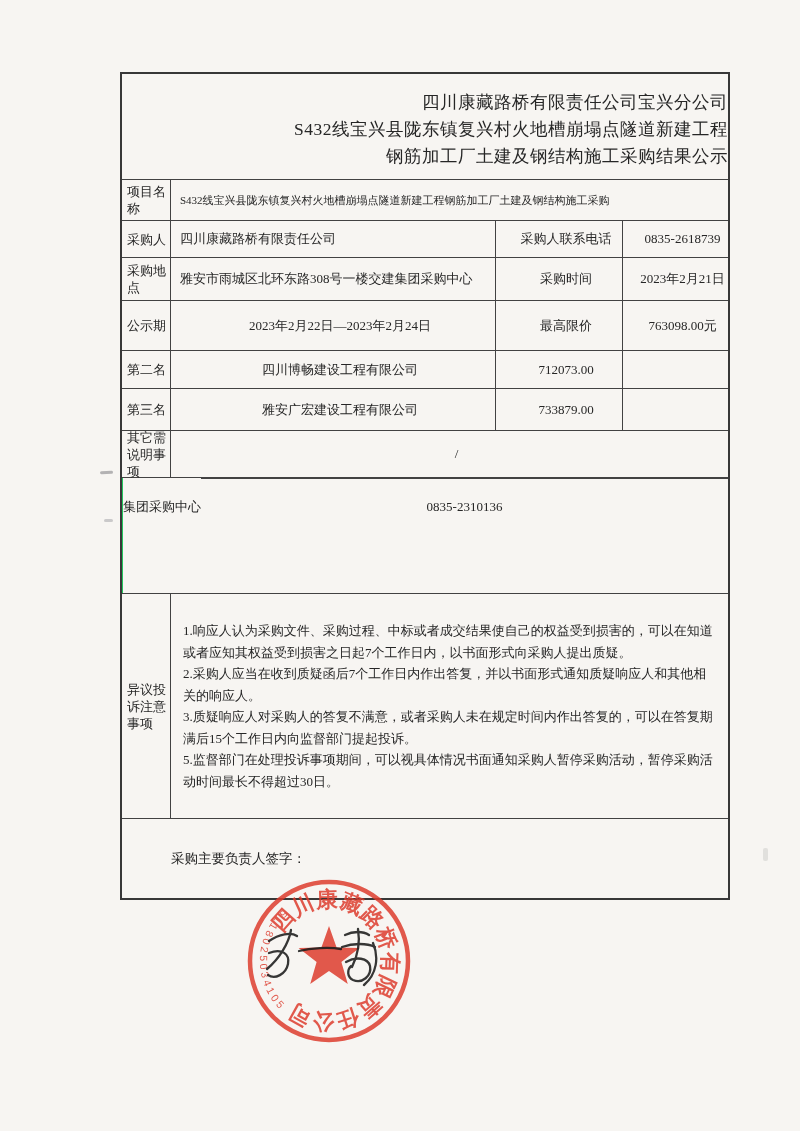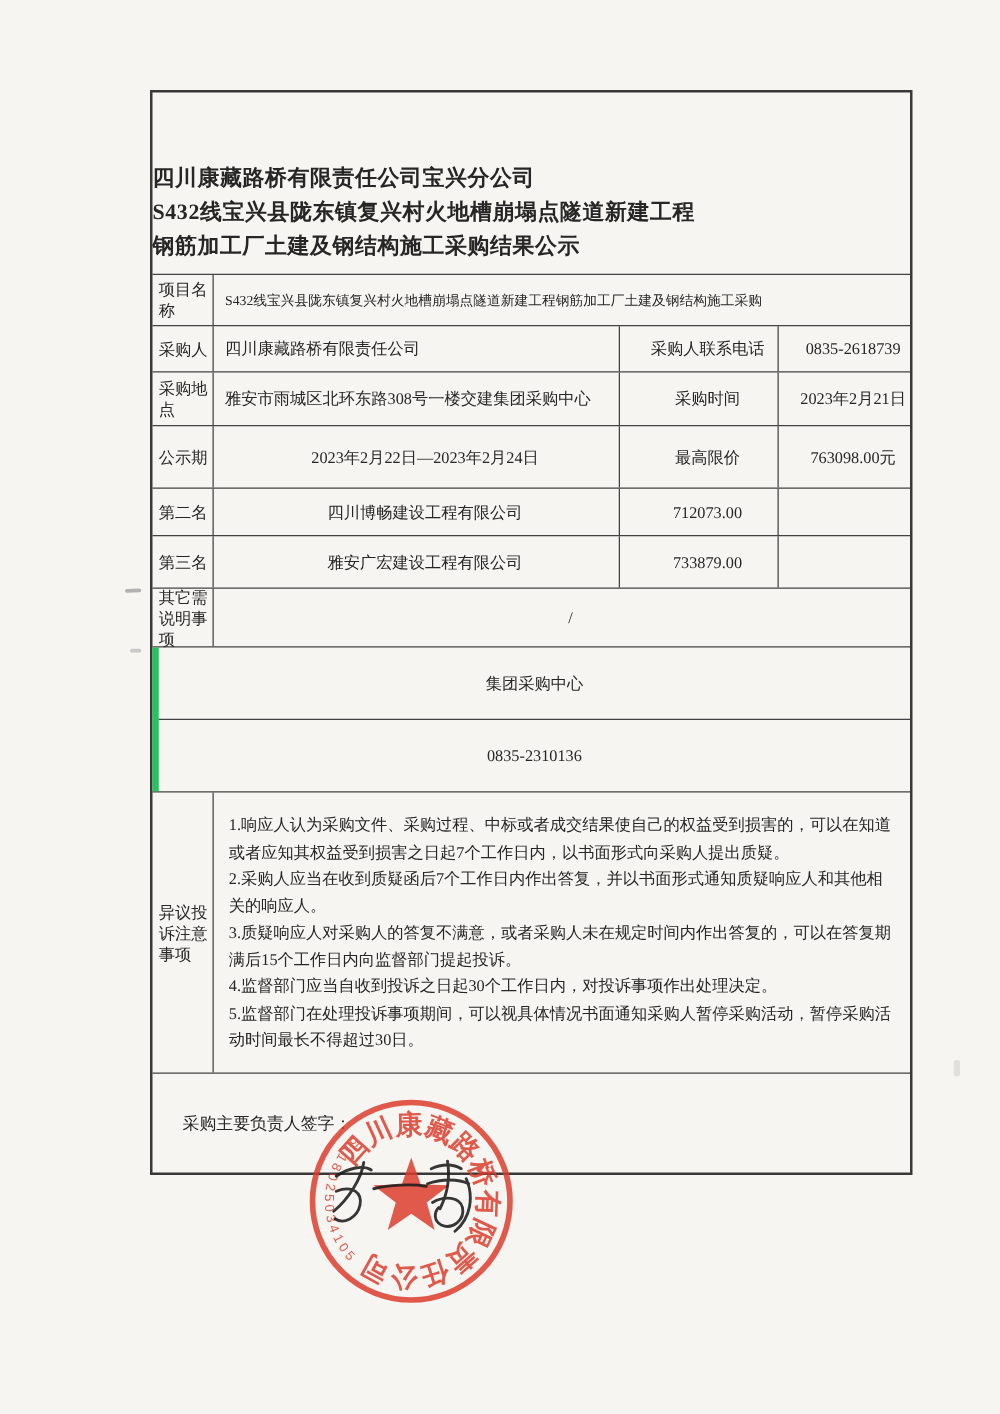--- a/index.html
+++ b/index.html
@@ -20,38 +20,37 @@
   .row:first-child { border-top:none; }
   .cell { border-left:1px solid #424242; display:flex; align-items:center; font-size:13px; }
   .cell:first-child { border-left:none; }
   .lbl { width:48px; padding:2px 2px 2px 5px; line-height:17px; font-size:13px; }
   .w2 { width:325px; }
   .w3 { width:127px; }
   .w4 { flex:1; }
   .ctr { justify-content:center; text-align:center;padding-left:14px; }
   .lft { justify-content:flex-start; padding-left:9px; padding-right:4px; }
   .title-block {
-    height:105px; padding-top:15px; text-align:left;
-    font-weight:bold; font-size:17.5px; line-height:27px; letter-spacing:.5px;
+    height:105px; padding-top:15px; text-align:right;
+    font-weight:normal; font-size:17.5px; line-height:27px; letter-spacing:.5px;
     display:block;
-    margin-top:40px;
   }
   .h-r1{height:41px}.h-r2{height:37px}.h-r3{height:43px}.h-r4{height:50px}
   .h-r5{height:42px}.h-r6{height:45px}.h-r7{height:38px}.h-r8{height:42px}
   .h-r9{height:47px}.h-r10{height:116px}.h-r11{height:225px}.h-r12{height:80px}
   .project-val { font-size:11px; white-space:nowrap; overflow:hidden; }
-  .stack { flex:1; display:flex; flex-direction:column; border-left:5px solid #22c55e; }
+  .stack { flex:1; display:flex; border-left:1px solid #22c55e; }
   .sub { height:57px; display:flex; align-items:center; justify-content:center; font-size:13px; }
   .sub + .sub { border-top:1px solid #424242; flex:1; }
   .objection-cell {
     flex:1; border-left:1px solid #424242;
     display:flex; flex-direction:column; justify-content:center;
     padding:10px 10px 10px 12px; font-size:13px; line-height:21.5px;
   }
-  .sig-cell { flex:1; display:flex; align-items:center; padding-left:24px; font-size:13.5px; }
+  .sig-cell { flex:1; display:flex; align-items:center; padding-left:24px; font-size:13.5px;margin-left:25px; }
   .stamp-svg { position:absolute; left:229px; top:861px; width:200px; height:200px; }
   .smudge { position:absolute; border-radius:2px; }
   .m1 { left:100px; top:471px; width:13px; height:3px; background:rgba(85,85,92,.42); transform:rotate(-3deg); }
   .m2 { left:104px; top:519px; width:9px; height:3px; background:rgba(110,110,118,.32); }
   .m3 { left:763px; top:848px; width:5px; height:13px; background:rgba(150,148,145,.22); }
 </style>
 </head>
 <body>
 
 <div class="doc-table">
@@ -115,21 +114,20 @@
       <div class="sub">0835-2310136</div>
     </div>
   </div>
 
   <div class="row h-r11">
     <div class="cell lbl">异议投诉注意事项</div>
     <div class="objection-cell">
       <div>1.响应人认为采购文件、采购过程、中标或者成交结果使自己的权益受到损害的，可以在知道或者应知其权益受到损害之日起7个工作日内，以书面形式向采购人提出质疑。</div>
       <div>2.采购人应当在收到质疑函后7个工作日内作出答复，并以书面形式通知质疑响应人和其他相关的响应人。</div>
       <div>3.质疑响应人对采购人的答复不满意，或者采购人未在规定时间内作出答复的，可以在答复期满后15个工作日内向监督部门提起投诉。</div>
-      <div>4.监督部门应当自收到投诉之日起30个工作日内，对投诉事项作出处理决定。</div>
       <div>5.监督部门在处理投诉事项期间，可以视具体情况书面通知采购人暂停采购活动，暂停采购活动时间最长不得超过30日。</div>
     </div>
   </div>
 
   <div class="row h-r12">
     <div class="sig-cell">采购主要负责人签字：</div>
   </div>
 
 </div>
 

